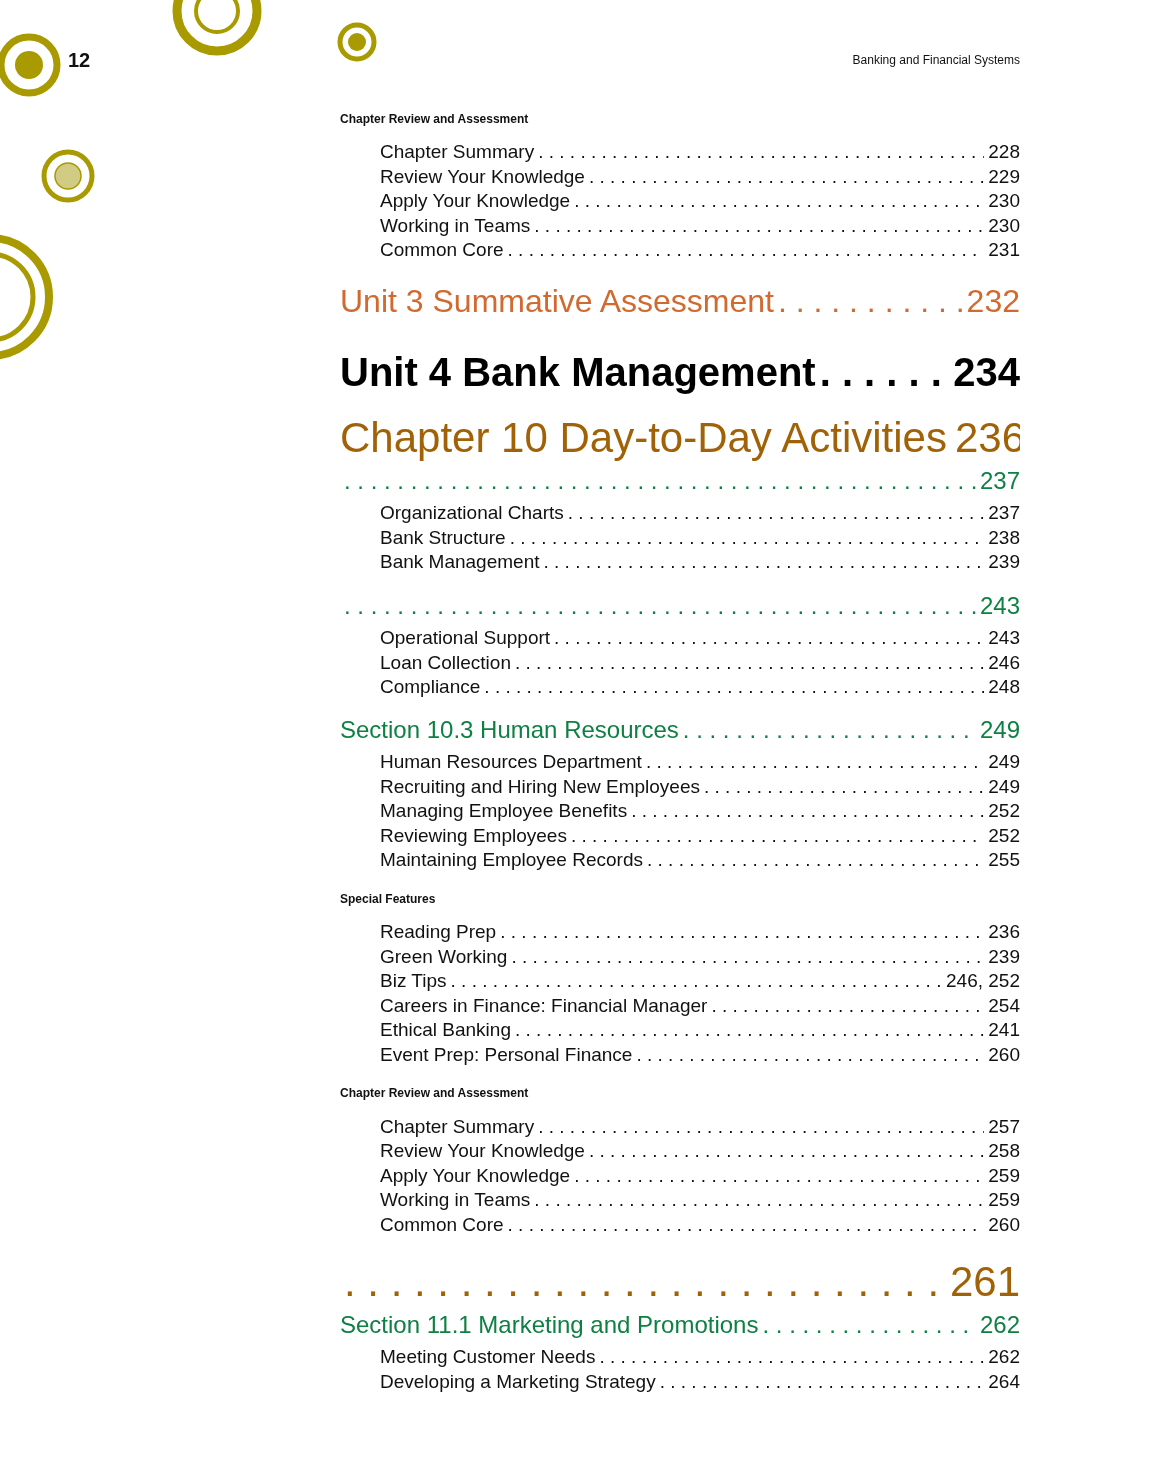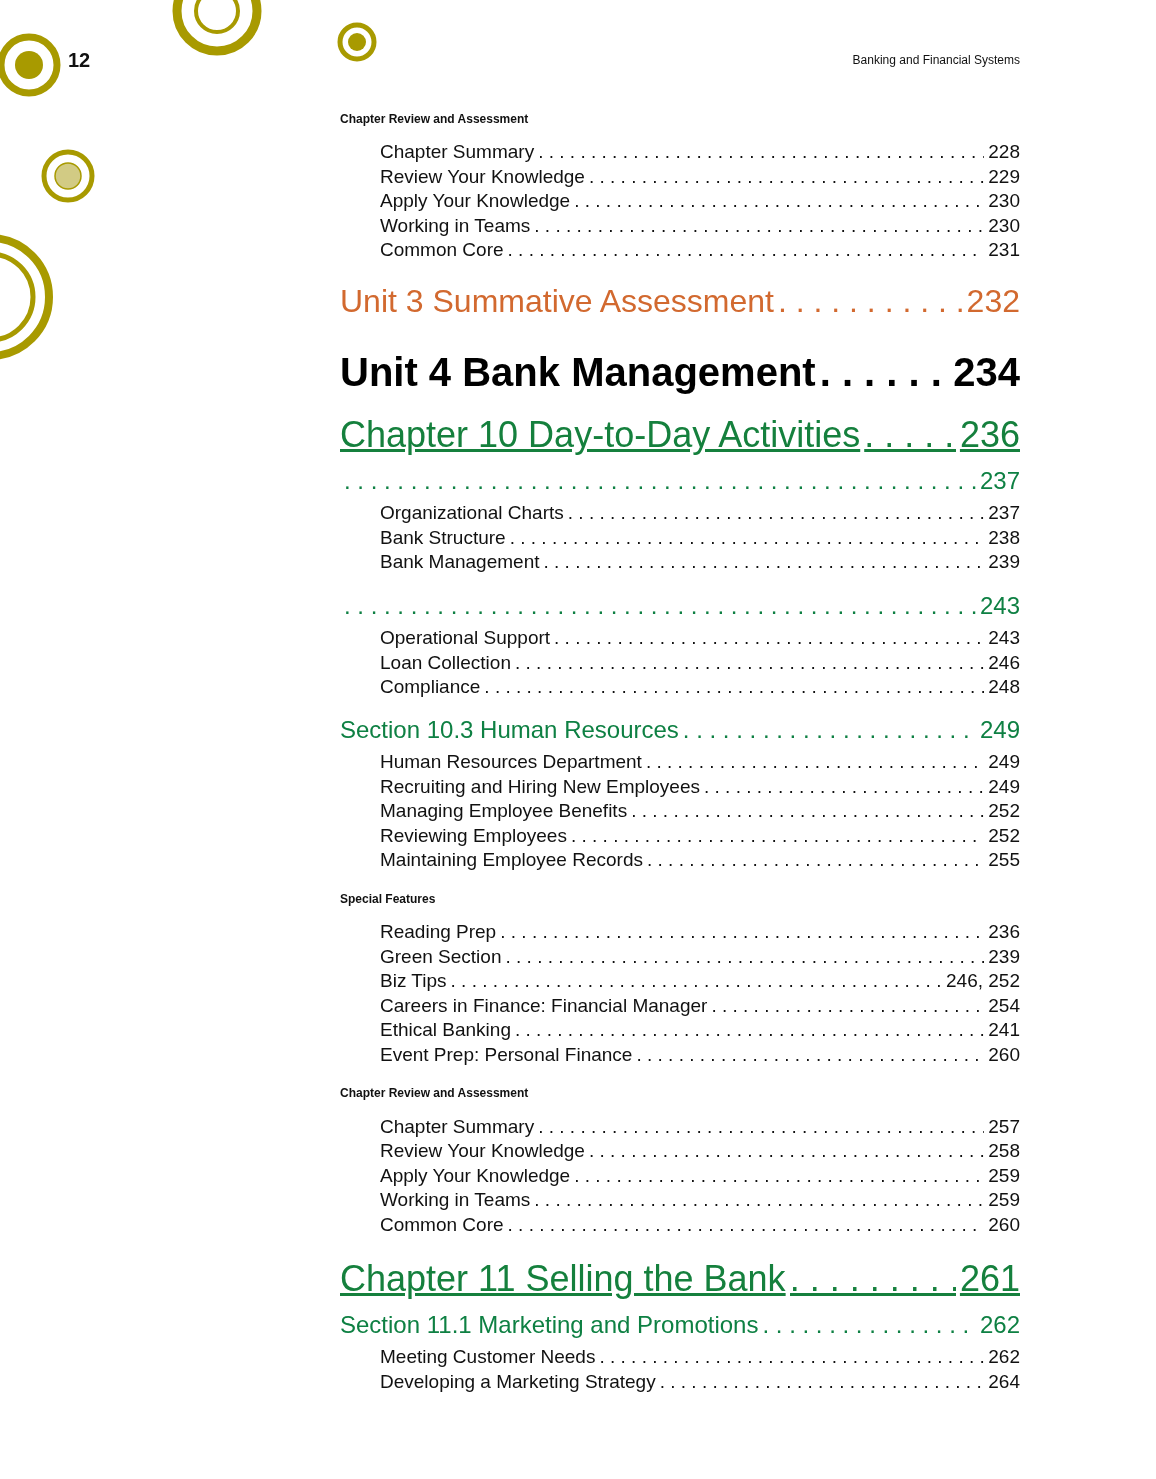--- a/index.html
+++ b/index.html
@@ -27,21 +27,21 @@
     .row .leader::after {
       content: " . . . . . . . . . . . . . . . . . . . . . . . . . . . . . . . . . . . . . . . . . . . . . . . . . . . . . . . . . . . . . . . . . . . . . . . . . . . . . . . . . . . . . . . . . . . . . . . . . . . . . . . . . . . . . . . . . . . . . . . . . . . . . . . . .";
       white-space: nowrap;
     }
     .row .page { flex: 0 0 auto; text-align: left; }
 
     .entry { font-size: 19px; left: 40px; width: 640px; color: #111; }
     .group-head { font-size: 12px; font-weight: bold; color: #111; position: absolute; left: 0; }
     .unit-orange { font-size: 32px; color: #d2692f; }
     .unit-black { font-size: 40px; font-weight: bold; color: #000; }
-    .chapter { font-size: 36px; color: #15803d; text-decoration: underline; }
+    .chapter { font-size: 42px; color: #a16207; }
     .section { font-size: 24px; color: #0e8043; }
   </style>
 </head>
 <body>
 
 <svg class="deco" style="left:0;top:28px" width="66" height="74" viewBox="0 0 66 74">
   <circle cx="29" cy="37" r="28" fill="none" stroke="#a89a00" stroke-width="7"></circle>
   <circle cx="29" cy="37" r="14" fill="#a89a00"></circle>
 </svg>
 <svg class="deco" style="left:168px;top:-10px" width="100" height="70" viewBox="0 0 100 70">
@@ -182,21 +182,21 @@
       <span class="page">255</span>
     </div>
 
   <div class="group-head" style="top:892px">Special Features</div>
   <div class="row entry" style="top:921px">
       <span class="label">Reading Prep</span>
       <span class="leader"></span>
       <span class="page">236</span>
     </div>
   <div class="row entry" style="top:946px">
-      <span class="label">Green Section</span>
+      <span class="label">Green Working</span>
       <span class="leader"></span>
       <span class="page">239</span>
     </div>
   <div class="row entry" style="top:970px">
       <span class="label">Biz Tips</span>
       <span class="leader"></span>
       <span class="page">246, 252</span>
     </div>
   <div class="row entry" style="top:995px">
       <span class="label">Careers in Finance: Financial Manager</span>
@@ -235,21 +235,20 @@
       <span class="leader"></span>
       <span class="page">259</span>
     </div>
   <div class="row entry" style="top:1214px">
       <span class="label">Common Core</span>
       <span class="leader"></span>
       <span class="page">260</span>
     </div>
 
   <div class="row chapter" style="top:1258px">
-      <span class="label">Chapter 11 Selling the Bank</span>
       <span class="leader"></span>
       <span class="page">261</span>
     </div>
 
   <div class="row section" style="top:1311px">
       <span class="label">Section 11.1 Marketing and Promotions</span>
       <span class="leader"></span>
       <span class="page">262</span>
     </div>
   <div class="row entry" style="top:1346px">

